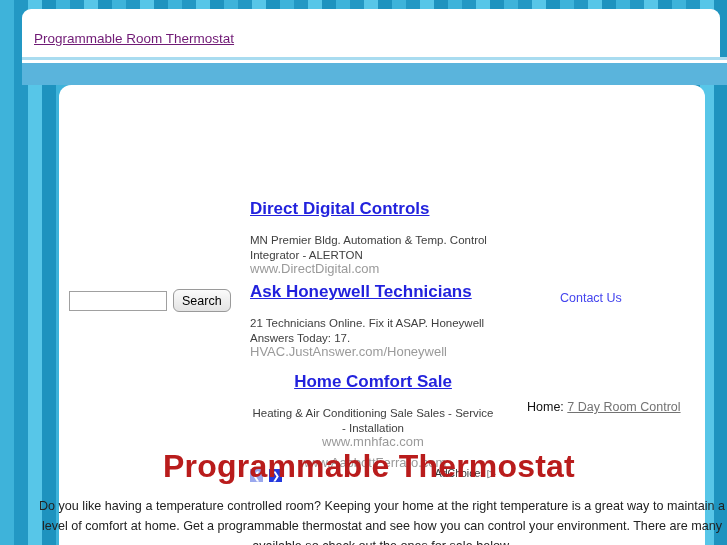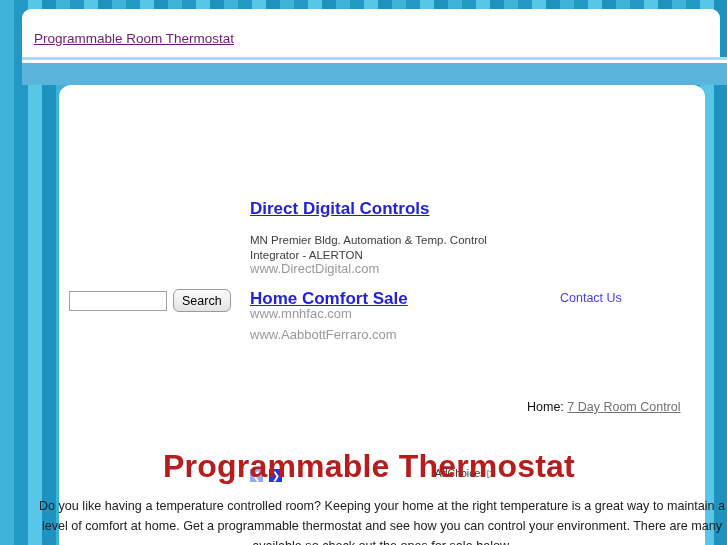--- a/index.html
+++ b/index.html
@@ -130,21 +130,21 @@
     font-size: 11.5px;
     color: #404040;
     line-height: 15px;
     margin-top: 15px;
   }
   .ad-url {
     font-size: 13px;
     color: #9a9a9a;
     line-height: 12px;
   }
-  .ad-unit.spaced { margin-top: 9px; }
+  .ad-unit.spaced { margin-top: 9px; text-align: center; }
 
   #ad-footer {
     position: absolute;
     left: 191px; top: 381px;
     width: 246px;
     height: 16px;
   }
   .ad-arrow {
     display: inline-flex;
     align-items: center;
@@ -239,23 +239,29 @@
     </div>
 
     <div id="ad-block">
 
       <div class="ad-unit">
         <a class="ad-title">Direct Digital Controls</a>
         <div class="ad-desc">MN Premier Bldg. Automation &amp; Temp. Control Integrator - ALERTON</div>
         <div class="ad-url">www.DirectDigital.com</div>
       </div>
 
+      <div class="ad-unit">
+        <a class="ad-title">Ask Honeywell Technicians</a>
+        <div class="ad-desc">21 Technicians Online. Fix it ASAP. Honeywell Answers Today: 17.</div>
+        <div class="ad-url">HVAC.JustAnswer.com/Honeywell</div>
+      </div>
 
       <div class="ad-unit spaced">
         <a class="ad-title">Home Comfort Sale</a>
+        <div class="ad-desc">Heating &amp; Air Conditioning Sale Sales - Service - Installation</div>
         <div class="ad-url">www.mnhfac.com</div>
       </div>
 
       <div class="ad-unit spaced">
         <div class="ad-url">www.AabbottFerraro.com</div>
       </div>
 
     </div>
 
     <div id="ad-footer">

